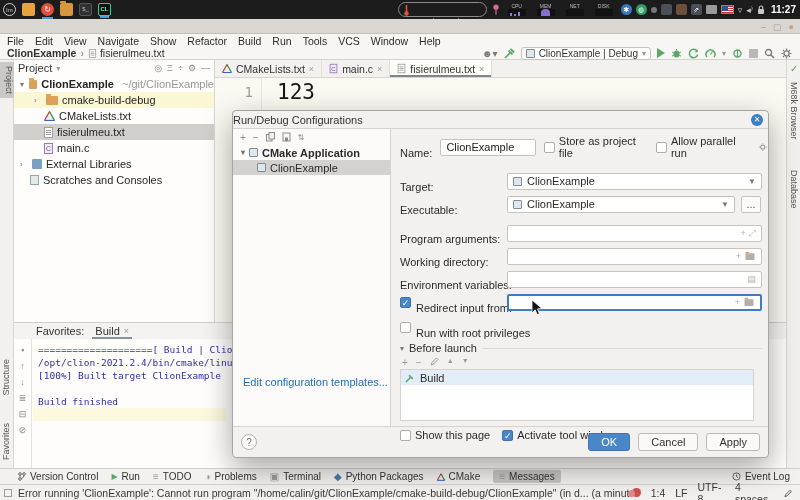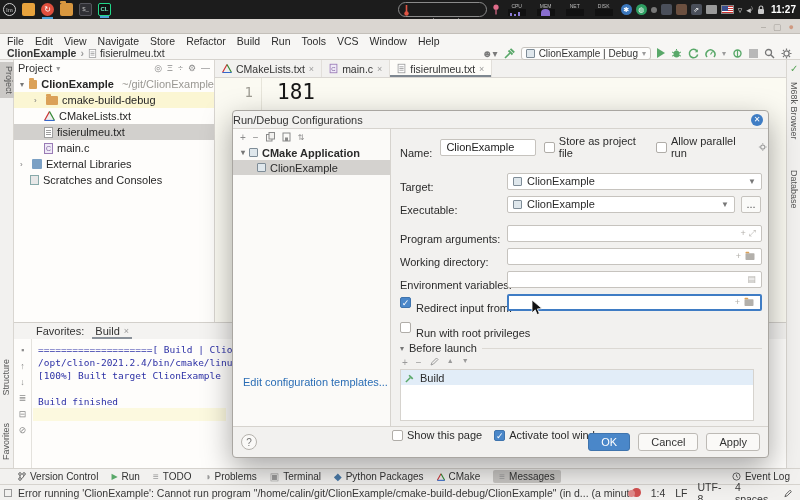--- a/index.html
+++ b/index.html
@@ -234,21 +234,21 @@
       <span>▢</span>
       <span style="color:#cf9a82">●</span>
     </span>
   </div>
 
   <div class="abs menubar">
     <span>File</span>
     <span>Edit</span>
     <span>View</span>
     <span>Navigate</span>
-    <span>Store</span>
+    <span>Show</span>
     <span>Refactor</span>
     <span>Build</span>
     <span>Run</span>
     <span>Tools</span>
     <span>VCS</span>
     <span>Window</span>
     <span>Help</span>
   </div>
 
   <div class="abs crumbrow">
@@ -385,21 +385,21 @@
         <span>main.c</span>
           <span class="closex">×</span>
       </span>
       <span class="etab seltab">
         <span class="doc-ic" style="transform:scale(.85)"></span>
         <span>fisierulmeu.txt</span>
           <span class="closex">×</span>
       </span>
     </div>
     <div class="gutter"><span>1</span></div>
-    <div class="code">181</div>
+    <div class="code">123</div>
   </div>
 
   <div class="abs messages">
     <div class="msg-head">
       <span>Favorites:</span>
       <span class="msg-tab">
         <span>Build</span>
           <span class="closex">×</span>
       </span>
     </div>
@@ -554,21 +554,21 @@
       </div>
       <div class="bl-list" style="left:8px; top:240px; width:354px; height:52px;">
         <div class="bl-row">
           <svg width="10" height="10" viewBox="0 0 11 11">
               <path d="M1 10 L6 5" stroke="#59a869" stroke-width="1.6"></path>
               <path d="M4.5 2.5 L8.5 6.5" stroke="#59a869" stroke-width="1.8"></path>
             </svg>
           <span>Build</span>
         </div>
       </div>
-      <div class="frow" style="left:0; top:300px; gap:12px;">
+      <div class="frow" style="left:8px; top:300px; gap:12px;">
         <label style="display:flex;align-items:center;gap:4px">
             <span class="cbox"></span>
             <span>Show this page</span>
           </label>
         <label style="display:flex;align-items:center;gap:4px">
             <span class="cbox checked">✓</span>
             <span>Activate tool window</span>
           </label>
       </div>
     </div>

